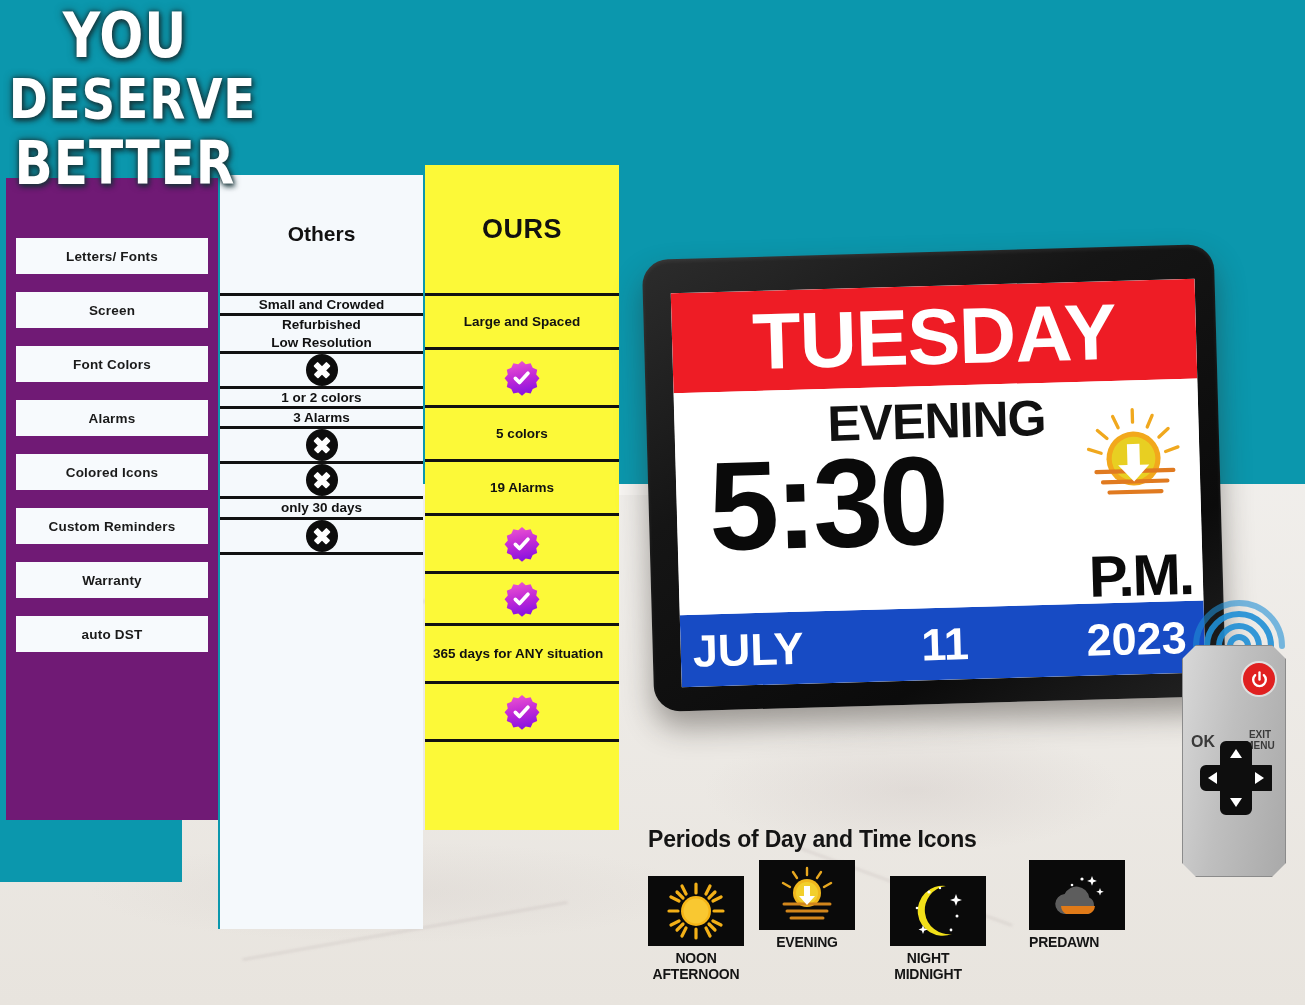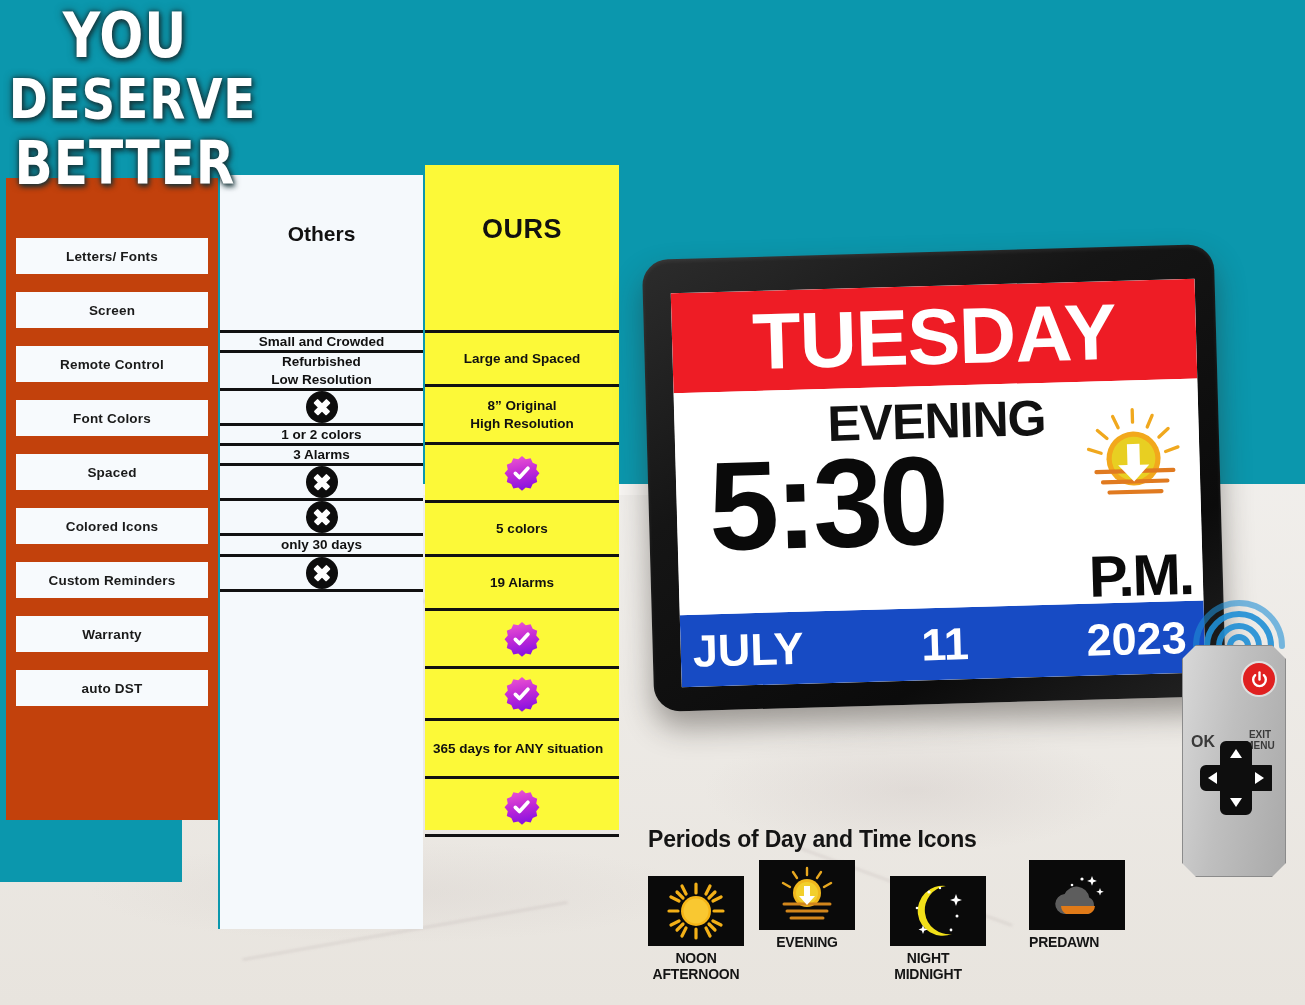--- a/index.html
+++ b/index.html
@@ -62,21 +62,21 @@
       2px 3px 5px rgba(20,45,50,.75);
     transform:scaleX(.93);
   }
   .hl-you    { font-size:62px; }
   .hl-des    { font-size:56px; margin-top:6px; }
   .hl-bet    { font-size:60px; margin-top:8px; }
 
   
   #feature-panel {
     position:absolute; left:6px; top:178px; width:212px; height:642px;
-    background:#c2410c; z-index:4;
+    background:#701a75; z-index:4;
     padding:60px 10px 0 10px;
   }
   .feat-chip {
     height:36px; margin-bottom:18px;
     background:#f7fafd;
     display:flex; align-items:center; justify-content:center;
     font-size:13.5px; font-weight:bold; color:#1a1a1a;
     letter-spacing:.2px;
   }
 
@@ -93,21 +93,21 @@
     left:425px; top:165px; width:194px; height:665px;
     background:#fcf938;
   }
   .col-head {
     display:flex; align-items:center; justify-content:center;
     font-weight:bold; color:#111;
   }
   #col-others .col-head { height:118px; font-size:21px; }
   #col-ours   .col-head { height:128px; font-size:27px; letter-spacing:.5px; }
 
-  .rowset { border-top:3px solid #111;margin-top:37px; }
+  .rowset { border-top:3px solid #111; }
   .row {
     border-bottom:3px solid #111;
     display:flex; align-items:center; justify-content:center;
     text-align:center;
     font-size:13.5px; font-weight:bold; color:#111;
     padding:0 8px; line-height:1.28;
   }
   #col-others .row { height:auto; }
   .r-h54 { height:54px; }
   .r-h58 { height:58px; }
@@ -251,23 +251,22 @@
 
 <div id="headline">
   <div class="hl-you">YOU</div>
   <div class="hl-des">DESERVE</div>
   <div class="hl-bet">BETTER</div>
 </div>
 
 <div id="feature-panel">
   <div class="feat-chip">Letters/ Fonts</div>
   <div class="feat-chip">Screen</div>
-  <div class="feat-chip">Remote Control</div>
   <div class="feat-chip">Font Colors</div>
-  <div class="feat-chip">Spaced</div>
+  <div class="feat-chip">Alarms</div>
   <div class="feat-chip">Colored Icons</div>
   <div class="feat-chip">Custom Reminders</div>
   <div class="feat-chip">Warranty</div>
   <div class="feat-chip">auto DST</div>
 </div>
 
 <div class="col" id="col-others">
   <div class="col-head">Others</div>
   <div class="rowset">
     <div class="row r-h54">
@@ -299,24 +298,20 @@
         <span class="x-icon"></span>
       </div>
   </div>
 </div>
 
 <div class="col" id="col-ours">
   <div class="col-head">OURS</div>
   <div class="rowset">
     <div class="row r-h54">
         <span>Large and Spaced</span>
-      </div>
-    <div class="row r-h58">
-        <span style="white-space:pre-line">8” Original
-High Resolution</span>
       </div>
     <div class="row r-h58">
       <svg class="check-badge" viewBox="0 0 40 40">
         <defs>
             <linearGradient id="bg1" x1="0" y1="0" x2="0.2" y2="1">
           <stop offset="0%" stop-color="#f05ad0"></stop>
               <stop offset="55%" stop-color="#c229d6"></stop>
               <stop offset="100%" stop-color="#8b14e0"></stop>
         </linearGradient>
           </defs>

